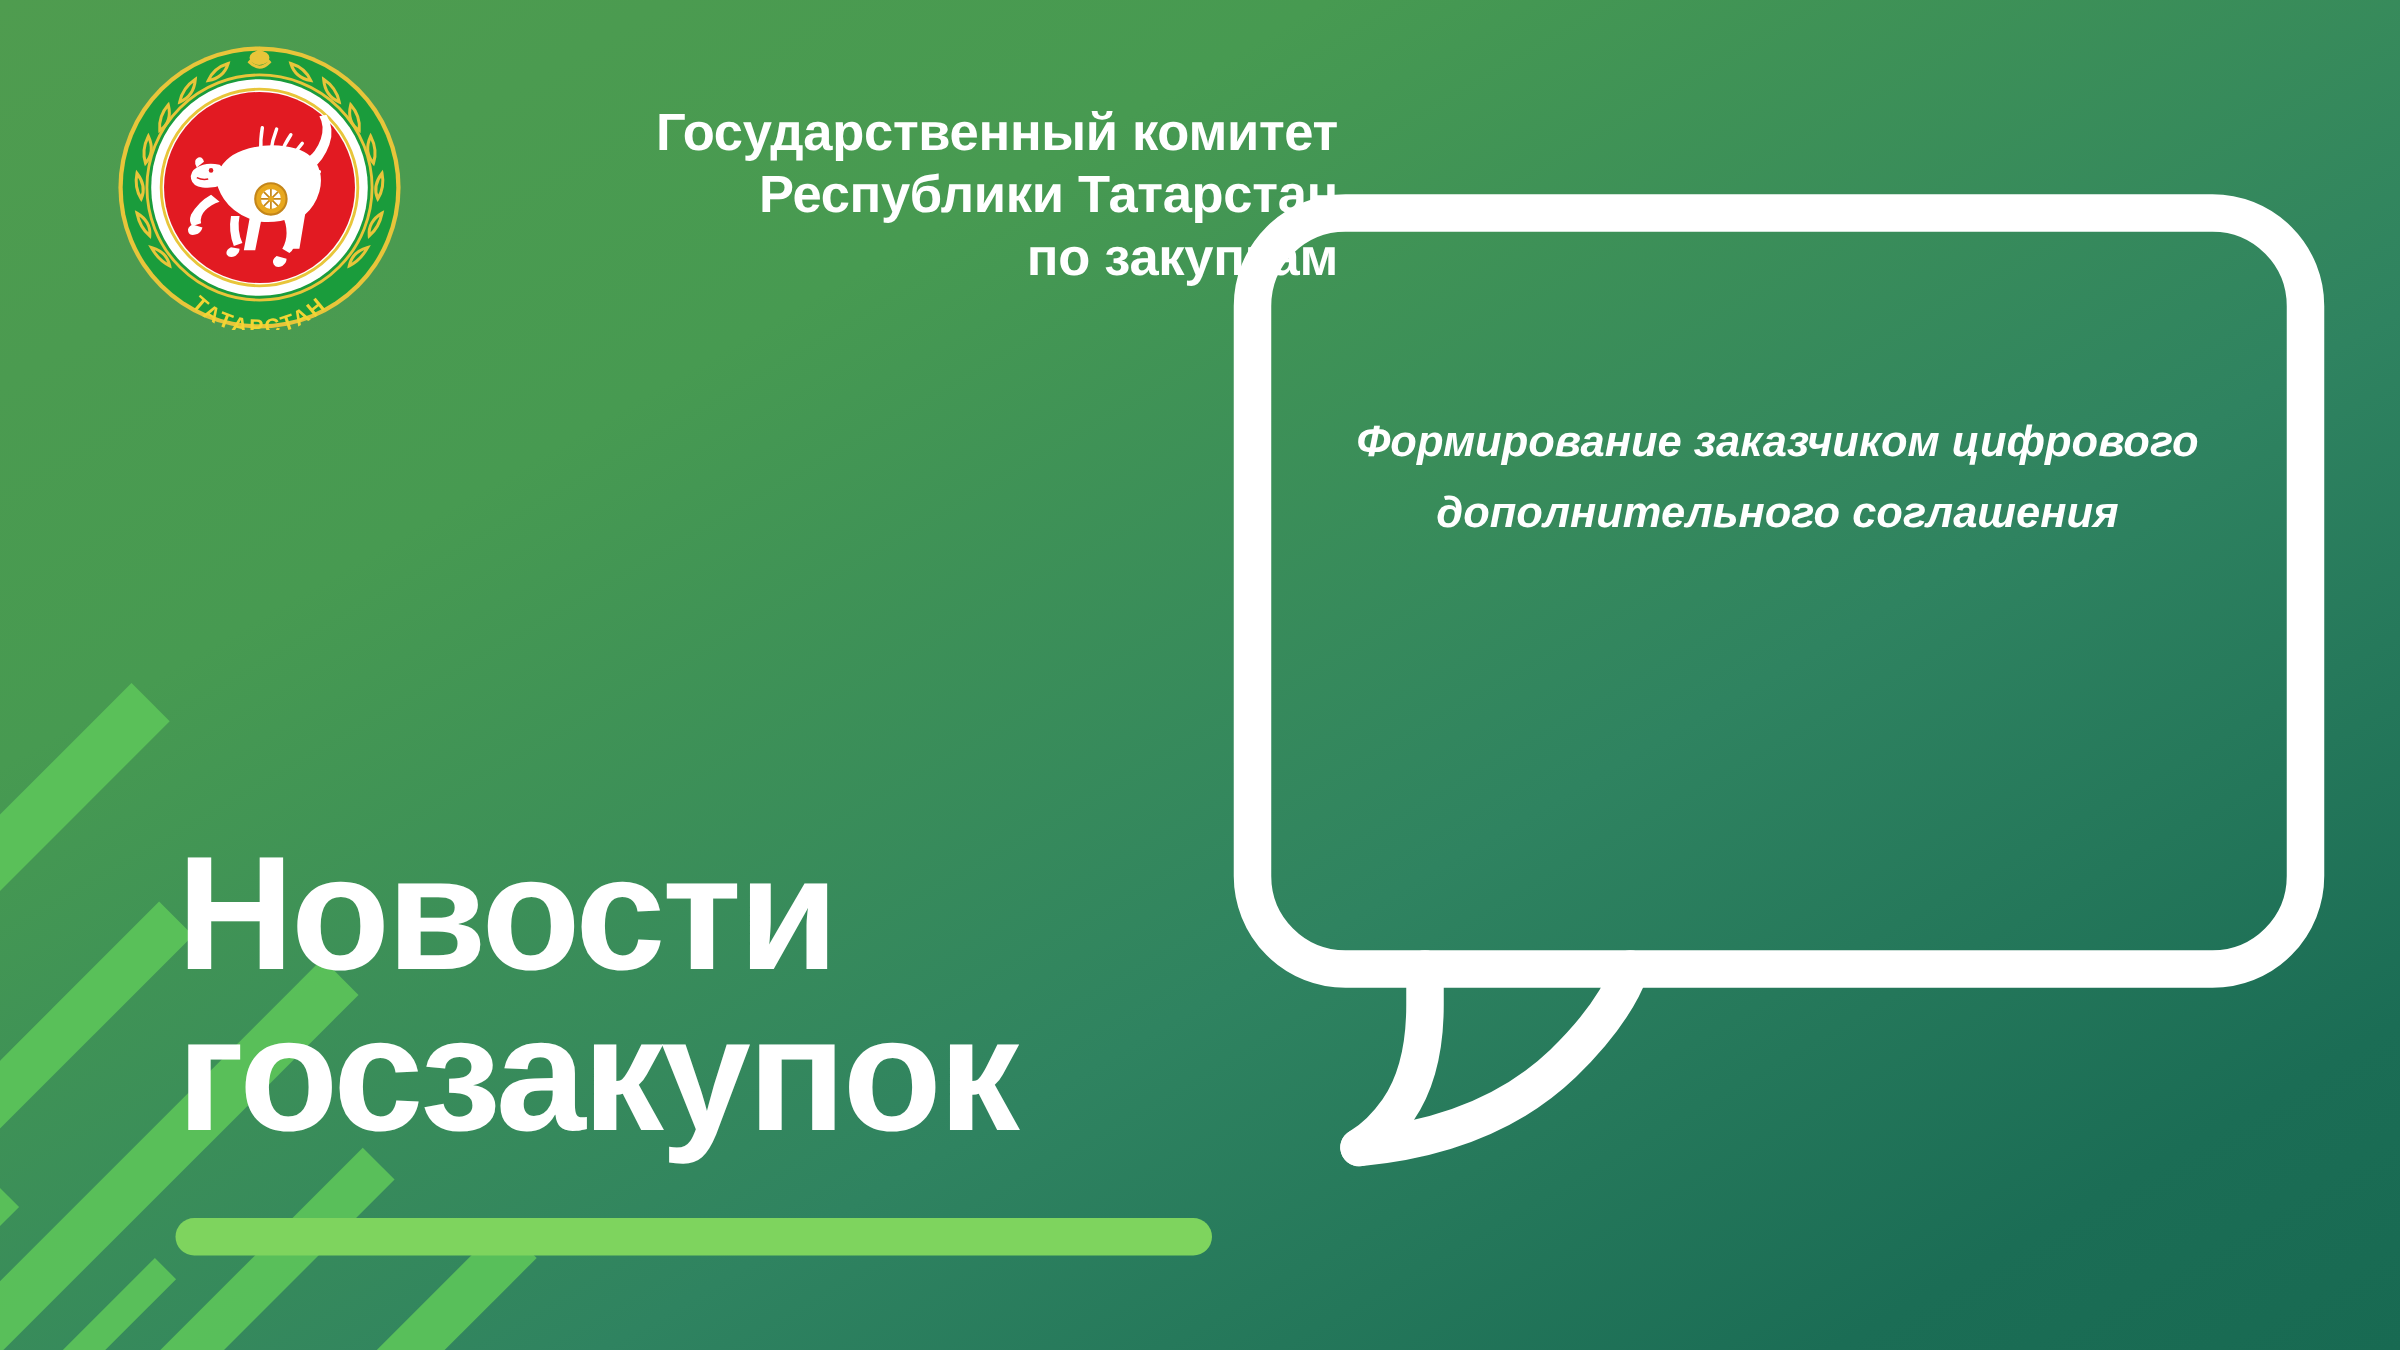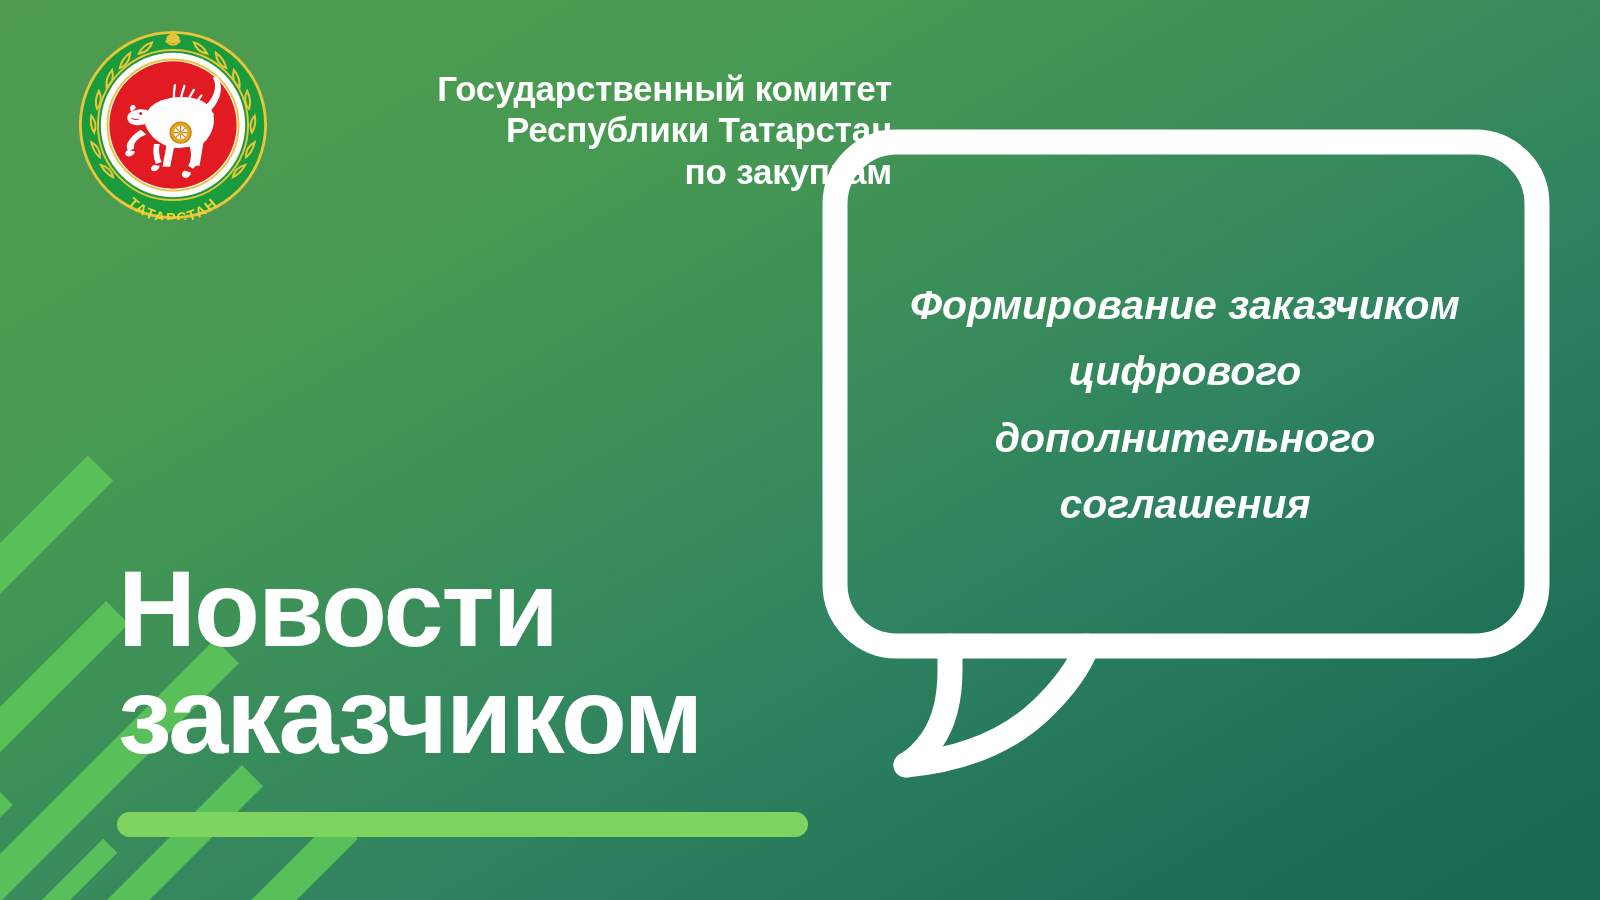--- a/index.html
+++ b/index.html
@@ -71,21 +71,21 @@
   #bubble {
     position: absolute;
     left: 800px; top: 110px;
     width: 760px; height: 690px;
   }
   #bubble-text {
     position: absolute;
     left: 895px; top: 272px;
     width: 580px;
     color: #ffffff;
-    font-size: 41px;
+    font-size: 29px;
     font-weight: bold;
     font-style: italic;
     line-height: 1.62;
     text-align: center;
   }
 </style>
 </head>
 <body>
 
 <div id="stage">
@@ -226,17 +226,17 @@
 
     <path d="M150 536 L150 560 q0 44 -18 70 q-12 17 -26 25" fill="none" stroke="#ffffff" stroke-width="25" stroke-linecap="round"></path>
     <path d="M106 655 q86 -8 136 -56 q34 -33 45 -63" fill="none" stroke="#ffffff" stroke-width="25" stroke-linecap="round"></path>
 
     <line x1="163" y1="536" x2="275" y2="536" stroke-width="25" stroke="none"></line>
   </svg>
 
   <div id="bubble-text">Формирование заказчиком цифрового дополнительного соглашения</div>
 
   <div id="headline">Новости
-заказчиком</div>
+госзакупок</div>
 
   <div id="accent-bar"></div>
 
 </div>
 
 </body></html>

